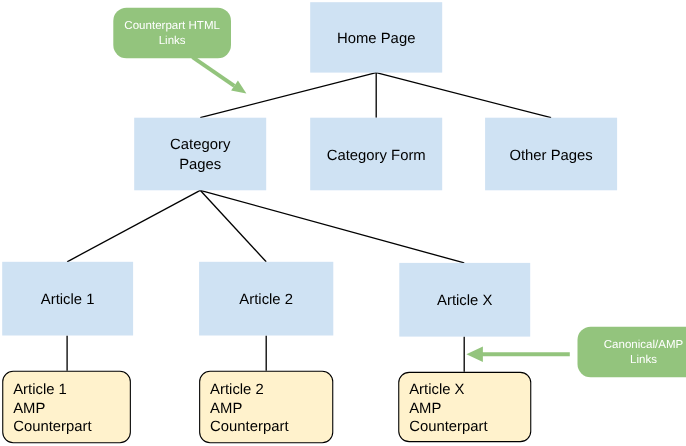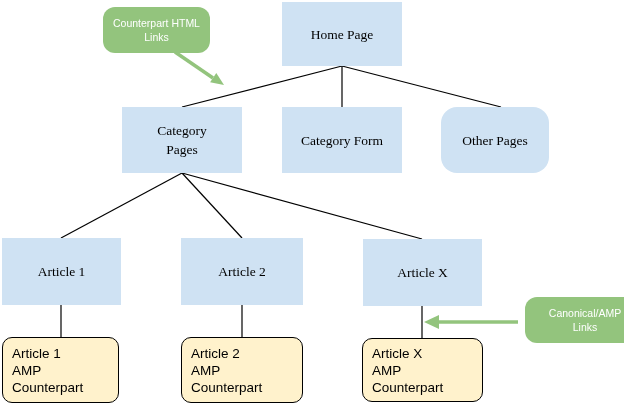--- a/index.html
+++ b/index.html
@@ -14,21 +14,20 @@
   .node{
     position:absolute;
     background:#cfe2f3;
     color:#000000;
     display:flex;align-items:center;justify-content:center;
     text-align:center;
     font-size:13.5px;line-height:19px;
     white-space:pre-line;
     z-index:1;
     box-sizing:border-box;
-    font-family:Liberation Serif, serif;
   }
   .amp-node{
     position:absolute;
     background:#fff2cc;
     border:1.3px solid #000000;
     border-radius:10px;
     color:#000000;
     display:flex;align-items:center;justify-content:flex-start;
     text-align:left;
     padding-left:9px;
@@ -46,21 +45,21 @@
     text-align:center;
     font-size:10.5px;line-height:14px;
     white-space:pre-line;
     z-index:2;
     box-sizing:border-box;
   }
   
   #node-home{left:282px;top:2px;width:120px;height:64px;}
   #node-category{left:122px;top:107px;width:120px;height:66px;}
   #node-contact{left:282px;top:107px;width:120px;height:66px;}
-  #node-other{left:441px;top:107px;width:108px;height:66px;border-radius:16px;}
+  #node-other{left:441px;top:107px;width:120px;height:66px;}
   #node-article1{left:2px;top:238px;width:119px;height:67px;}
   #node-article2{left:181px;top:238px;width:122px;height:67px;}
   #node-articleX{left:363px;top:239px;width:119px;height:67px;}
   #node-amp1{left:2px;top:337px;width:117px;height:66px;}
   #node-amp2{left:181px;top:337px;width:122px;height:66px;}
   #node-ampX{left:362px;top:338px;width:121px;height:64px;}
   #callout-traditional{left:103px;top:7px;width:107px;height:46px;}
   #callout-canonical{left:525px;top:297px;width:120px;height:46px;}
 </style>
 </head>

